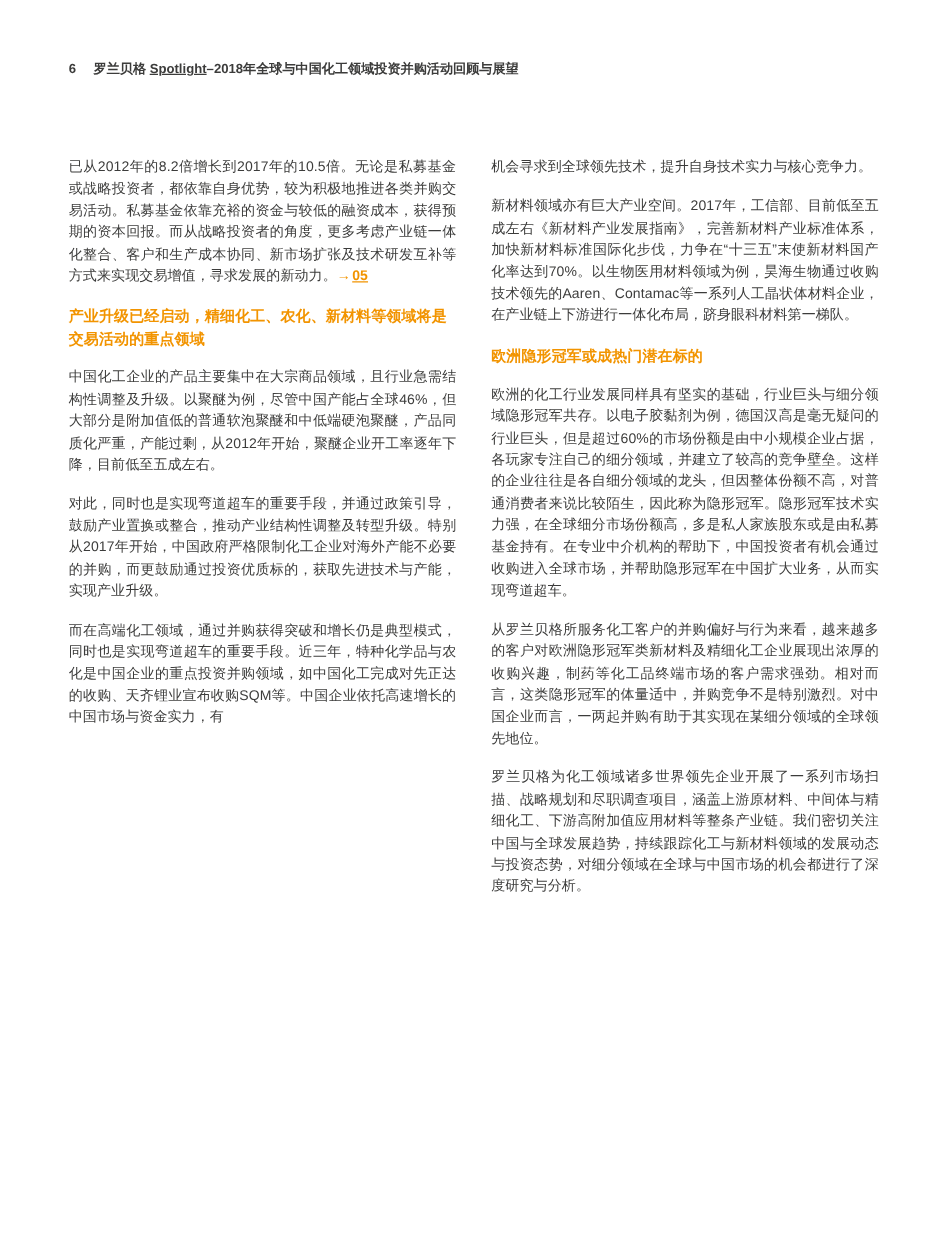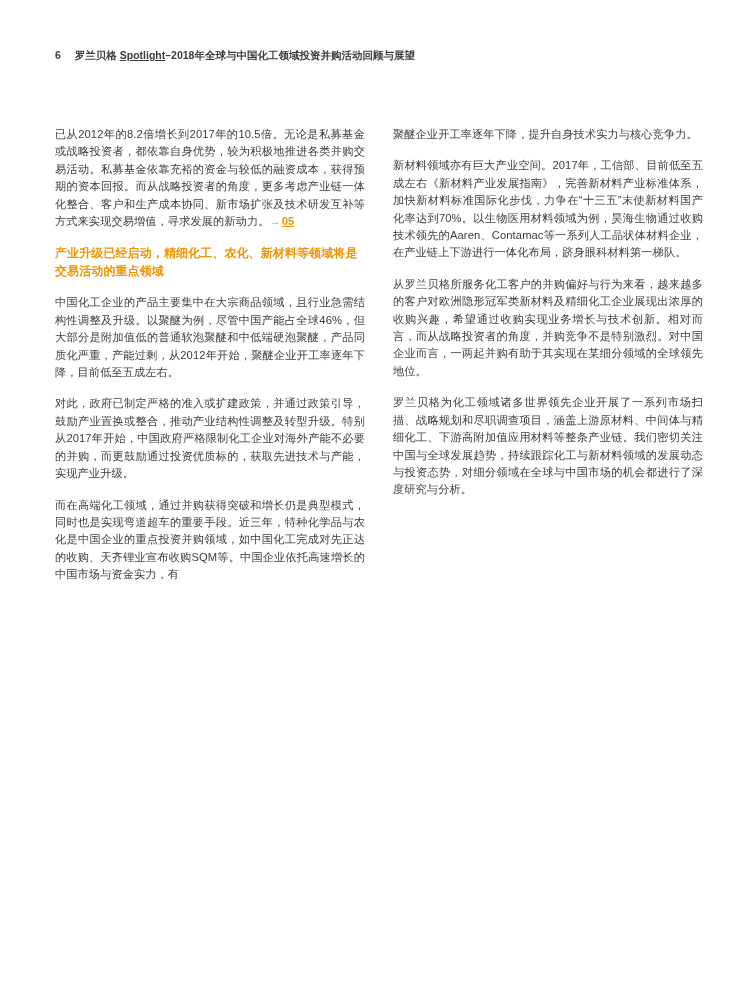--- a/index.html
+++ b/index.html
@@ -114,30 +114,32 @@
 
     <div class="col">
 
       <p class="para"><span>已从2012年的8.2倍增长到2017年的10.5倍。无论是私募基金或战略投资者，都依靠自身优势，较为积极地推进各类并购交易活动。私募基金依靠充裕的资金与较低的融资成本，获得预期的资本回报。而从战略投资者的角度，更多考虑产业链一体化整合、客户和生产成本协同、新市场扩张及技术研发互补等方式来实现交易增值，寻求发展的新动力。</span><span class="xref"><span class="arrow">→</span><span class="num">05</span></span></p>
 
 
 
       <h2 class="section-heading">产业升级已经启动，精细化工、农化、新材料等领域将是交易活动的重点领域</h2>
 
       <p class="para">中国化工企业的产品主要集中在大宗商品领域，且行业急需结构性调整及升级。以聚醚为例，尽管中国产能占全球46%，但大部分是附加值低的普通软泡聚醚和中低端硬泡聚醚，产品同质化严重，产能过剩，从2012年开始，聚醚企业开工率逐年下降，目前低至五成左右。</p>
-      <p class="para">对此，政府已制定严格的准入或扩建政策，并通过政策引导，鼓励产业置换或整合，推动产业结构性调整及转型升级。特别从2017年开始，中国政府严格限制化工企业对海外产能不必要的并购，而更鼓励通过投资优质标的，获取先进技术与产能，实现产业升级。</p>
+      <p class="para">对此，同时也是实现弯道超车的重要手段，并通过政策引导，鼓励产业置换或整合，推动产业结构性调整及转型升级。特别从2017年开始，中国政府严格限制化工企业对海外产能不必要的并购，而更鼓励通过投资优质标的，获取先进技术与产能，实现产业升级。</p>
       <p class="para">而在高端化工领域，通过并购获得突破和增长仍是典型模式，同时也是实现弯道超车的重要手段。近三年，特种化学品与农化是中国企业的重点投资并购领域，如中国化工完成对先正达的收购、天齐锂业宣布收购SQM等。中国企业依托高速增长的中国市场与资金实力，有</p>
     </div>
 
     <div class="col">
 
-      <p class="para">聚醚企业开工率逐年下降，提升自身技术实力与核心竞争力。</p>
+      <p class="para">机会寻求到全球领先技术，提升自身技术实力与核心竞争力。</p>
       <p class="para">新材料领域亦有巨大产业空间。2017年，工信部、目前低至五成左右《新材料产业发展指南》，完善新材料产业标准体系，加快新材料标准国际化步伐，力争在“十三五”末使新材料国产化率达到70%。以生物医用材料领域为例，昊海生物通过收购技术领先的Aaren、Contamac等一系列人工晶状体材料企业，在产业链上下游进行一体化布局，跻身眼科材料第一梯队。</p>
 
+      <h2 class="section-heading tight-top">欧洲隐形冠军或成热门潜在标的</h2>
 
-      <p class="para">从罗兰贝格所服务化工客户的并购偏好与行为来看，越来越多的客户对欧洲隐形冠军类新材料及精细化工企业展现出浓厚的收购兴趣，希望通过收购实现业务增长与技术创新。相对而言，而从战略投资者的角度，并购竞争不是特别激烈。对中国企业而言，一两起并购有助于其实现在某细分领域的全球领先地位。</p>
+      <p class="para">欧洲的化工行业发展同样具有坚实的基础，行业巨头与细分领域隐形冠军共存。以电子胶黏剂为例，德国汉高是毫无疑问的行业巨头，但是超过60%的市场份额是由中小规模企业占据，各玩家专注自己的细分领域，并建立了较高的竞争壁垒。这样的企业往往是各自细分领域的龙头，但因整体份额不高，对普通消费者来说比较陌生，因此称为隐形冠军。隐形冠军技术实力强，在全球细分市场份额高，多是私人家族股东或是由私募基金持有。在专业中介机构的帮助下，中国投资者有机会通过收购进入全球市场，并帮助隐形冠军在中国扩大业务，从而实现弯道超车。</p>
+      <p class="para">从罗兰贝格所服务化工客户的并购偏好与行为来看，越来越多的客户对欧洲隐形冠军类新材料及精细化工企业展现出浓厚的收购兴趣，制药等化工品终端市场的客户需求强劲。相对而言，这类隐形冠军的体量适中，并购竞争不是特别激烈。对中国企业而言，一两起并购有助于其实现在某细分领域的全球领先地位。</p>
 
 
       <p class="para">罗兰贝格为化工领域诸多世界领先企业开展了一系列市场扫描、战略规划和尽职调查项目，涵盖上游原材料、中间体与精细化工、下游高附加值应用材料等整条产业链。我们密切关注中国与全球发展趋势，持续跟踪化工与新材料领域的发展动态与投资态势，对细分领域在全球与中国市场的机会都进行了深度研究与分析。</p>
     </div>
 
   </div>
 </div>
 
 </body></html>

